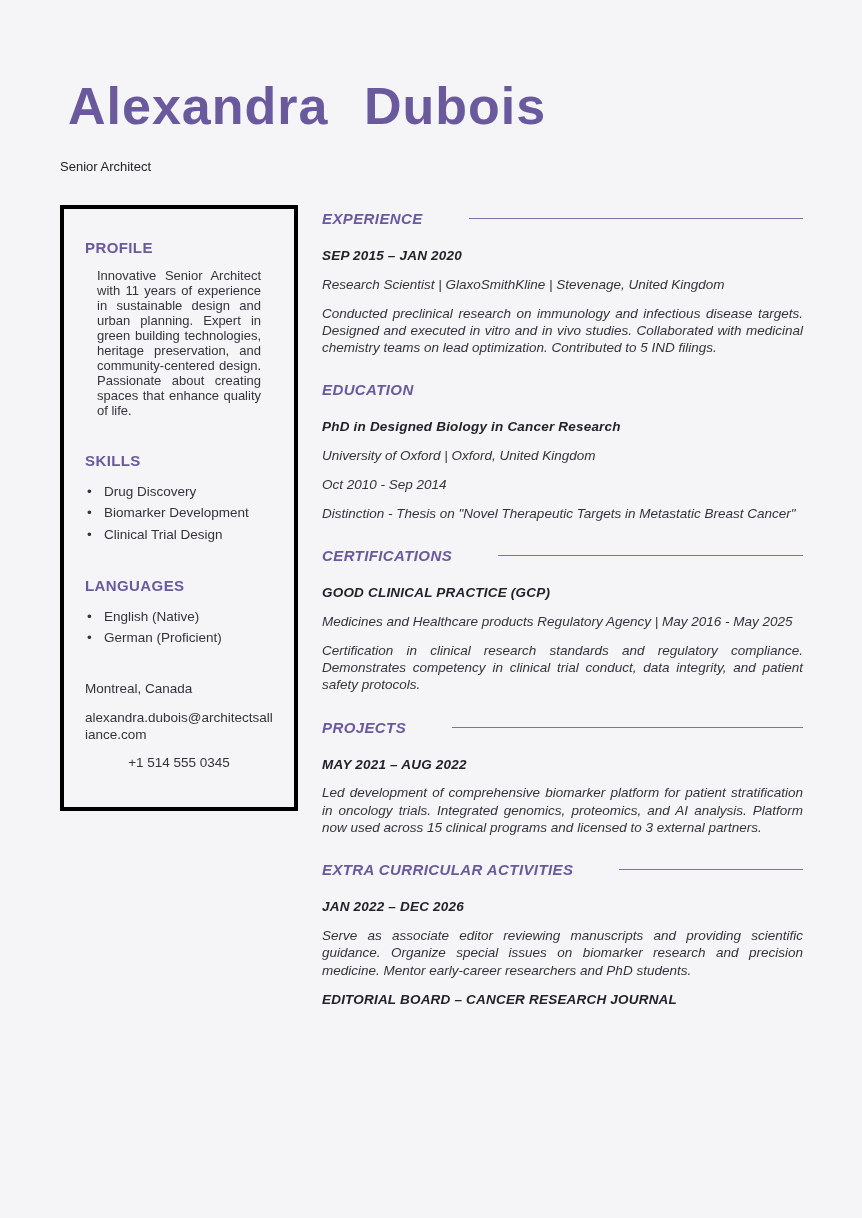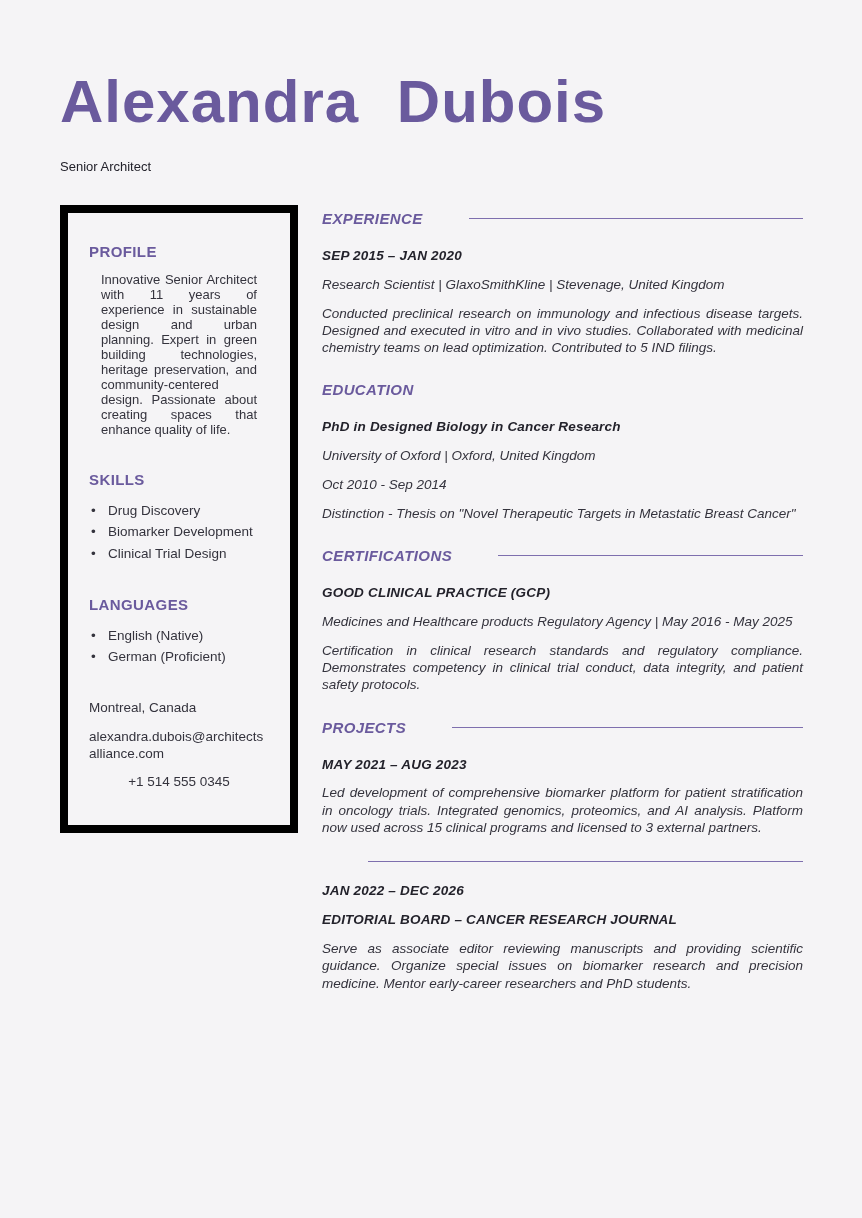--- a/index.html
+++ b/index.html
@@ -8,36 +8,36 @@
     width: 862px; height: 1218px;
     background: #f5f4f6;
     color: #34333d;
     font-family: "Liberation Sans", sans-serif;
     -webkit-font-smoothing: antialiased;
   }
   .page { width: 862px; height: 1218px; padding: 72px 59px 0 60px; overflow: hidden; }
 
   
   .name {
-    margin: 0;
-    font-size: 60px; line-height: 1.0;
+    margin: 8px;
+    font-size: 52px; line-height: 1.0;
     font-weight: 700;
     color: #6a5a9d;
     letter-spacing: 1px;
     word-spacing: 20px;
   }
   .job-title { margin-top: 27px; font-size: 13px; color: #23222b; }
 
   
   .columns { display: flex; align-items: flex-start; margin-top: 31px; }
 
   
   .sidebar {
     flex: 0 0 238px; width: 238px;
-    border: 8px solid #000000;
+    border: 4px solid #000000;
     padding: 30px 21px 34px 21px;
     min-height: 606px;
   }
   .side-section { margin-bottom: 34px; }
   .side-heading {
     margin: 0 0 6px 0;
     font-size: 15px; font-weight: 700;
     color: #6a5a9d; letter-spacing: 0.4px;
   }
   .side-text { margin: 12px; font-size: 13px; line-height: 15px; }
@@ -132,27 +132,28 @@
           </div>
           <p class="m-line bold">GOOD CLINICAL PRACTICE (GCP)</p>
           <p class="m-line">Medicines and Healthcare products Regulatory Agency | May 2016 - May 2025</p>
           <p class="m-line justify">Certification in clinical research standards and regulatory compliance. Demonstrates competency in clinical trial conduct, data integrity, and patient safety protocols.</p>
         </section>
         <section class="m-section">
           <div class="m-head-row">
             <h2 class="m-heading">PROJECTS</h2>
             <div class="m-rule"></div>
           </div>
-          <p class="m-line bold">MAY 2021 – AUG 2023</p>
+          <p class="m-line bold">MAY 2021 – AUG 2022</p>
           <p class="m-line justify">Led development of comprehensive biomarker platform for patient stratification in oncology trials. Integrated genomics, proteomics, and AI analysis. Platform now used across 15 clinical programs and licensed to 3 external partners.</p>
         </section>
         <section class="m-section">
           <div class="m-head-row">
+            <h2 class="m-heading">EXTRA CURRICULAR ACTIVITIES</h2>
             <div class="m-rule"></div>
           </div>
           <p class="m-line bold">JAN 2022 – DEC 2026</p>
+          <p class="m-line justify">Serve as associate editor reviewing manuscripts and providing scientific guidance. Organize special issues on biomarker research and precision medicine. Mentor early-career researchers and PhD students.</p>
           <p class="m-line bold">EDITORIAL BOARD – CANCER RESEARCH JOURNAL</p>
-          <p class="m-line justify">Serve as associate editor reviewing manuscripts and providing scientific guidance. Organize special issues on biomarker research and precision medicine. Mentor early-career researchers and PhD students.</p>
         </section>
       </main>
 
   </div>
 </div>
 
 </body></html>

